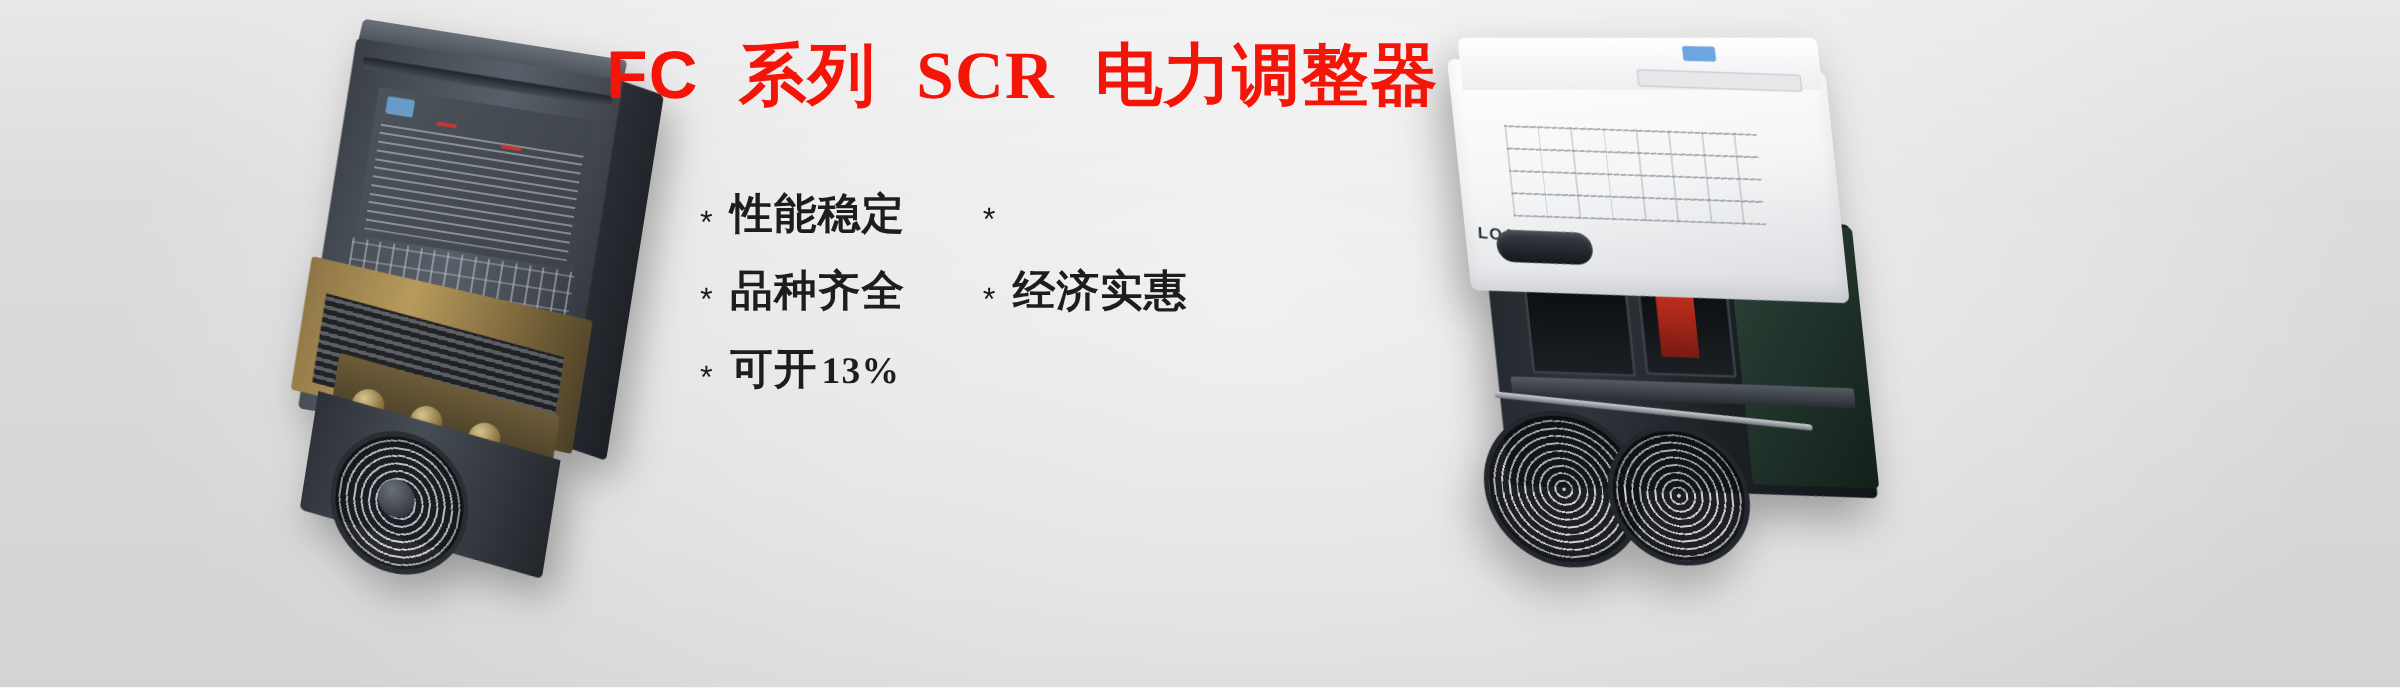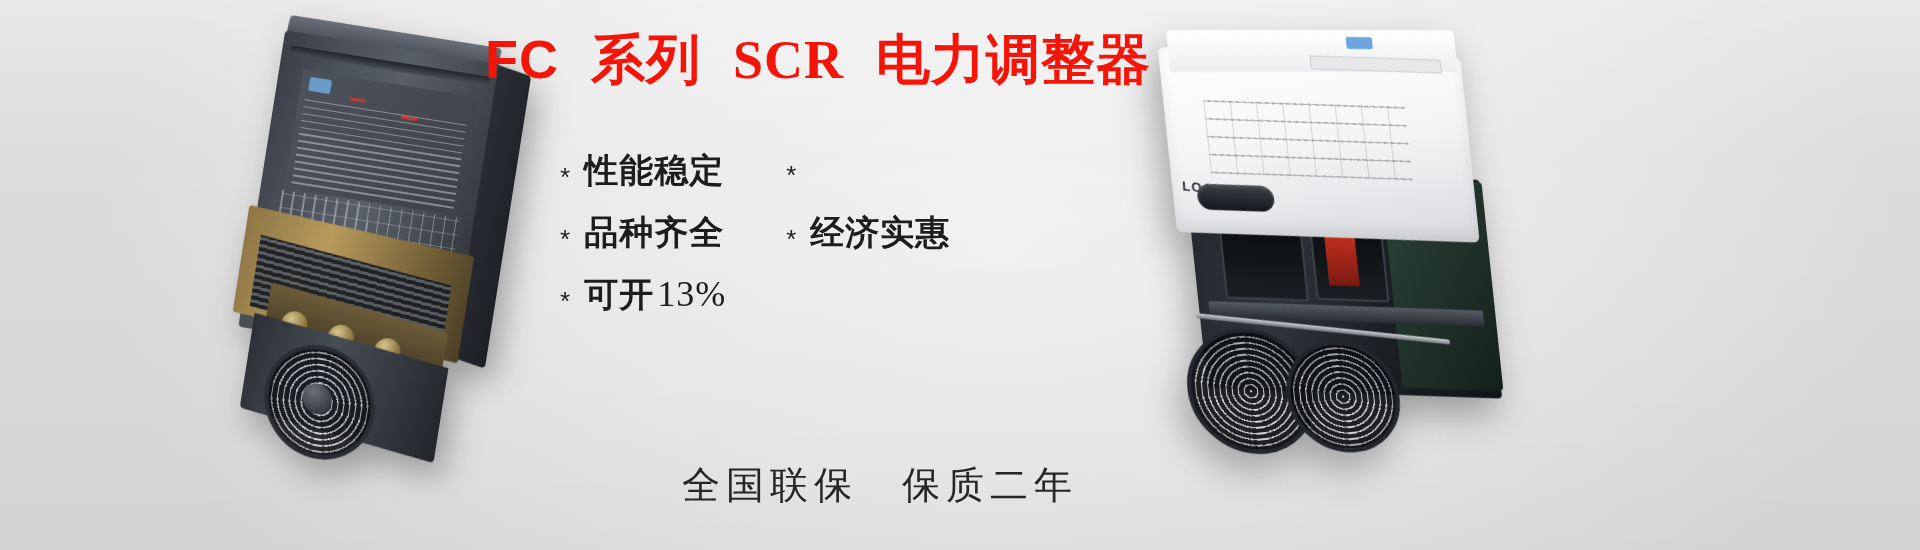--- a/index.html
+++ b/index.html
@@ -53,21 +53,21 @@
   .fitem .txt {
     font-size:34px; font-weight:bold;
     font-family:"DejaVu Sans", sans-serif;
     letter-spacing:1px;
     white-space:nowrap;
     text-align:center;
   }
   .fitem.col2 { margin-left:62px; }
   .fitem .pct {
     font-family:"Liberation Serif", serif;
-    font-weight:normal; font-size:36px;
+    font-weight:bold; font-size:30px;
     padding:0 3px;
   }
 
   .warranty {
     position:absolute; left:560px; top:460px; width:640px;
     display:flex; justify-content:center; align-items:center;
     z-index:6;
     color:#262626;
     font-family:"DejaVu Serif", serif;
     font-size:38px; letter-spacing:6px;
@@ -345,19 +345,14 @@
     <div class="frow">
       <div class="fitem">
         <span class="star">*</span>
         <span class="txt">可开</span>
         <span class="txt pct">13%</span>
       </div>
     </div>
 
   </div>
 
-  <div class="warranty">
-    <span>全国联保</span>
-    <span class="gap"></span>
-    <span>保质二年</span>
-  </div>
 
 </div>
 
 </body></html>

